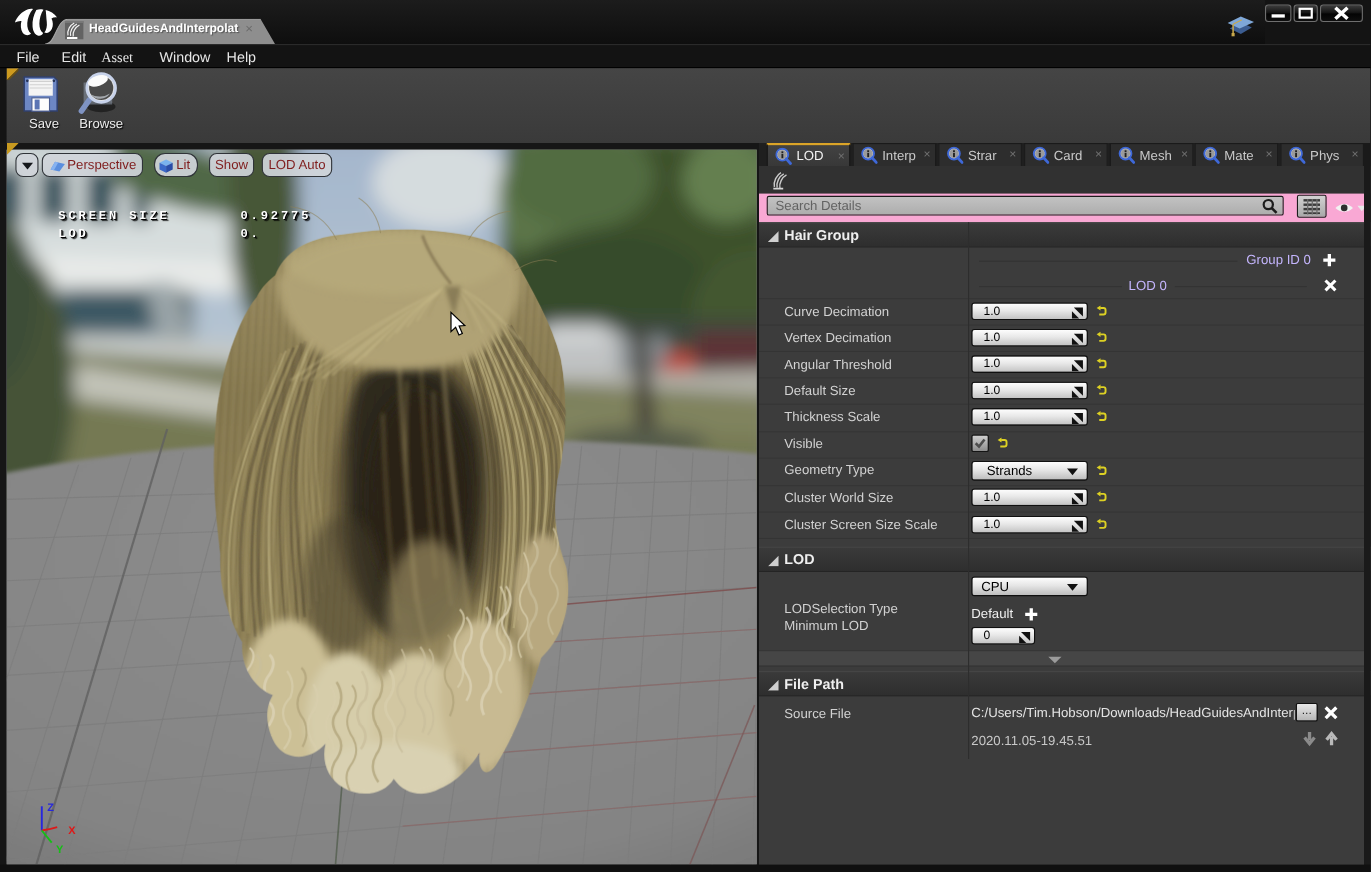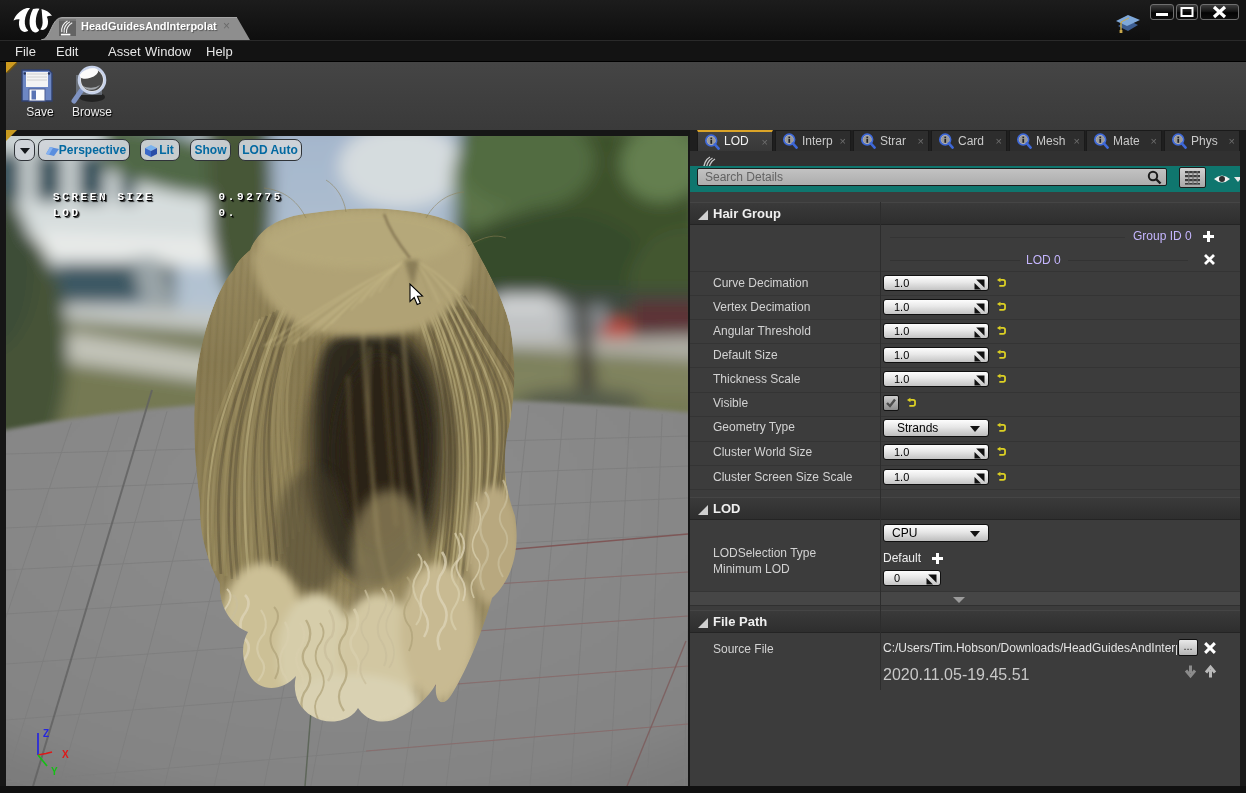--- a/index.html
+++ b/index.html
@@ -20,37 +20,37 @@
   
   #toolbar { left:6px; top:62px; width:1240px; height:68px;
     background:linear-gradient(#454545,#3a3a3a); }
   .tlabel { position:absolute; top:43px; color:#ececec; font-size:12px;
     text-shadow:1px 1px 1px #000; text-align:center; }
 
   
   #vframe { left:0px; top:130px; width:690px; height:663px; background:#161616; }
   #vp { position:absolute; left:6px; top:6px; width:682px; height:650px; overflow:hidden; background:#888; }
   .vbtn { position:absolute; top:3px; height:22px; border:1px solid #2f3338;
-    border-radius:7px; background:rgba(208,213,218,0.92); color:#0369a1;
-    font-size:12px; font-weight:bold; line-height:20px; text-align:center; }
+    border-radius:7px; background:rgba(208,213,218,0.92); color:#7f1d1d;
+    font-size:12px; font-weight:normal; line-height:20px; text-align:center; }
   #stats { position:absolute; left:47px; top:53px; color:#fff;
     font-family:"Liberation Mono", monospace; font-size:11px; font-weight:bold;
     letter-spacing:2.6px; line-height:16px; text-shadow:1px 1px 0 #000, 2px 2px 1px rgba(0,0,0,.8); white-space:pre; }
 
   
   #panel { left:690px; top:130px; width:556px; height:663px; background:#3c3c3c; }
   #tabbar { position:absolute; left:0; top:0; width:556px; height:21px; background:#1f1f1f; }
   .tab { position:absolute; top:0; width:76px; height:21px; background:#2d2d2d;
     border:1px solid #1a1a1a; border-bottom:none; }
   .tab.active { background:linear-gradient(#424242,#383838); border-top:2px solid #dba428; }
   .tabtext { position:absolute; left:26px; top:3px; font-size:12px; color:#c9c9c9; }
   .tab.active .tabtext { color:#f2f2f2; top:2px; }
   .tabx { position:absolute; right:4px; top:4px; font-size:11px; color:#6f6f6f; }
   #crumb { position:absolute; left:0; top:21px; width:556px; height:25px; background:#313131; }
-  #searchrow { position:absolute; left:0; top:36px; width:552px; height:26px; background:#0f766e; }
+  #searchrow { position:absolute; left:0; top:46px; width:552px; height:26px; background:#f9a8d4; }
   #searchbox { position:absolute; left:7px; top:2px; width:470px; height:18px;
     background:linear-gradient(#c2c2c2,#adadad); border:1px solid #1c1c1c; border-radius:2px;
     color:#636363; font-size:12px; padding:1px 0 0 7px; }
   .sechead { position:absolute; left:0; width:556px; height:23px;
     background:linear-gradient(#3a3a3a,#2e2e2e); border-top:1px solid #454545;
     border-bottom:1px solid #242424; color:#efefef; font-size:13px; font-weight:bold; }
   .sechead .tri { position:absolute; left:8px; top:7px; width:10px; height:10px;
     background:#cfcfcf; clip-path:polygon(100% 0, 100% 100%, 0 100%); }
   .sechead .ht { position:absolute; left:23px; top:3px; }
   .plabel { position:absolute; left:23px; color:#d2d2d2; font-size:12px; }
@@ -119,21 +119,21 @@
     </div>
     <div class="winbtn" style="left:1200px;width:39px;">
       <svg width="37" height="14" viewBox="0 0 37 14">
           <path d="M13,2 L24,12 M24,2 L13,12" stroke="#fff" stroke-width="3.2"></path>
         </svg>
     </div>
   </div>
   <div id="menubar" class="abs">
     <span class="menuitem" style="left:15px;text-align:right;">File</span>
     <span class="menuitem" style="left:56px;">Edit</span>
-    <span class="menuitem" style="left:108px;">Asset</span>
+    <span class="menuitem" style="left:92px;font-family:Liberation Serif, serif;">Asset</span>
     <span class="menuitem" style="left:145px;">Window</span>
     <span class="menuitem" style="left:206px;">Help</span>
   </div>
   <div id="toolbar" class="abs">
     <svg class="abs" style="left:0;top:0;" width="11" height="11" viewBox="0 0 11 11">
         <polygon points="0,0 11,0 0,11" fill="#cd9a1f"></polygon>
         <polygon points="0,11 11,0 11,2 2,11" fill="#6b5010"></polygon>
       </svg>
 
     <svg class="abs" style="left:12px;top:5px;" width="38" height="38" viewBox="0 0 38 38">
@@ -445,21 +445,21 @@
           <text x="45" y="639" fill="#14c014">Y</text>
         </g>
 
         <path d="M404,148 L404,165.5 L408.2,161.5 L411.2,168.5 L414.3,167.2 L411.4,160.3 L416.5,160 Z" fill="#fff" stroke="#000" stroke-width="1.1"></path>
       </svg>
       <div class="vbtn" style="left:8px;width:21px;"><span style="display:inline-block;width:0;height:0;border-left:5px solid transparent;border-right:5px solid transparent;border-top:6px solid #15181c;margin-top:7px;"></span></div>
       <div class="vbtn" style="left:32px;width:92px;padding-left:17px;"><svg width="15" height="11" viewBox="0 0 15 11" style="position:absolute;left:6px;top:6px;">
             <polygon points="1,8 5,1 14,3 9,10" fill="#5a8ede"></polygon>
             <polygon points="1,8 5,1 8,1.7 4,8.8" fill="#86b2f0"></polygon>
           </svg>Perspective</div>
-      <div class="vbtn" style="left:134px;width:40px;padding-left:13px;"><svg width="14" height="14" viewBox="0 0 14 14" style="position:absolute;left:3px;top:4px;">
+      <div class="vbtn" style="left:134px;width:40px;padding-left:13px;border-radius:10px;"><svg width="14" height="14" viewBox="0 0 14 14" style="position:absolute;left:3px;top:4px;">
             <polygon points="7,1 13,4 7,7 1,4" fill="#7ab2ee"></polygon>
             <polygon points="1,4 7,7 7,13 1,10" fill="#3a68c8"></polygon>
             <polygon points="13,4 7,7 7,13 13,10" fill="#2a4da8"></polygon>
           </svg>Lit</div>
       <div class="vbtn" style="left:184px;width:41px;">Show</div>
       <div class="vbtn" style="left:232px;width:64px;">LOD Auto</div>
       <div id="stats">SCREEN SIZE       0.92775
 LOD               0.</div>
     </div>
   </div>
@@ -695,21 +695,21 @@
       <div class="sechead" style="top:480px;">
           <span class="tri"></span>
           <span class="ht">File Path</span>
         </div>
       <div class="plabel" style="top:512px;">Source File</div>
       <div class="abs" style="left:193px;top:511px;width:294px;overflow:hidden;white-space:nowrap;color:#e4e4e4;font-size:12px;">C:/Users/Tim.Hobson/Downloads/HeadGuidesAndInterpolationExa</div>
       <div class="abs" style="left:488px;top:509px;width:20px;height:17px;background:linear-gradient(#e8e8e8,#b5b5b5);border:1px solid #101010;border-radius:2px;color:#222;font-size:11px;text-align:center;line-height:13px;">...</div>
       <svg class="abs" style="left:513px;top:511px;" width="14" height="14" viewBox="0 0 13 13">
           <path d="M2,2 L11,11 M11,2 L2,11" stroke="#fff" stroke-width="2.8"></path>
         </svg>
-      <div class="abs" style="left:193px;top:536px;color:#c8c8c8;font-size:16px;">2020.11.05-19.45.51</div>
+      <div class="abs" style="left:193px;top:536px;color:#c8c8c8;font-size:12px;">2020.11.05-19.45.51</div>
       <svg class="abs" style="left:493px;top:534px;" width="15" height="15" viewBox="0 0 15 15">
           <path d="M7.5,1.5 V9 M3,6.5 L7.5,12 L12,6.5" stroke="#8b8b8b" stroke-width="3" fill="none"></path>
         </svg>
       <svg class="abs" style="left:513px;top:534px;" width="15" height="15" viewBox="0 0 15 15">
           <path d="M7.5,13.5 V6 M3,8.5 L7.5,3 L12,8.5" stroke="#b9b9b9" stroke-width="3" fill="none"></path>
         </svg>
     </div>
     <div id="vline"></div>
     <div id="redge"></div>
   </div>

